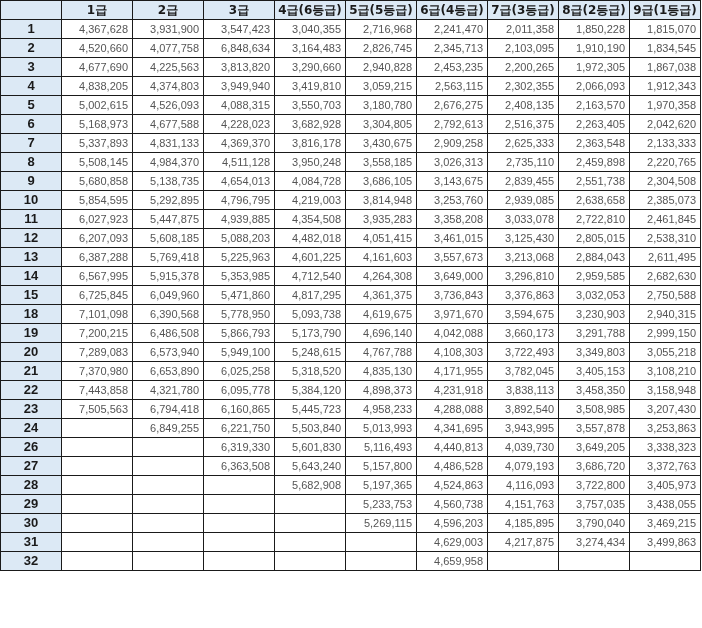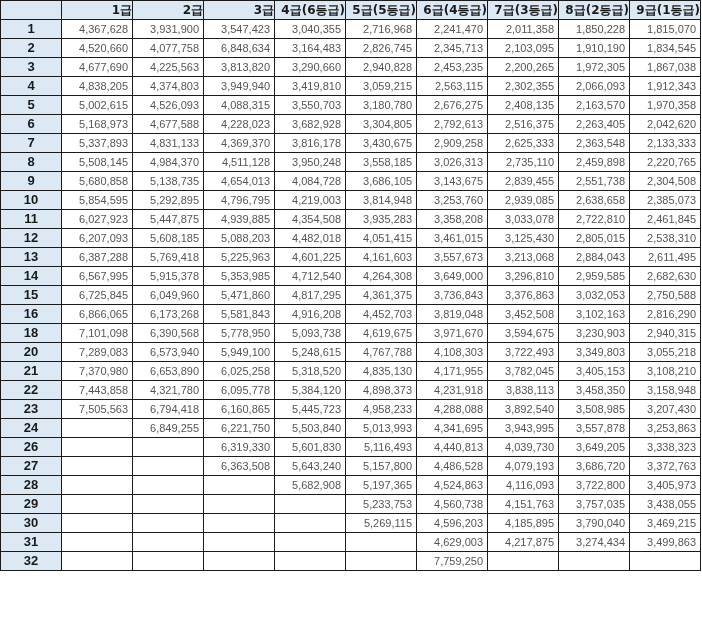--- a/index.html
+++ b/index.html
@@ -18,21 +18,21 @@
     padding: 0 4px 0 0;
     line-height: 18px;
     white-space: nowrap;
     overflow: hidden;
   }
   table.pay thead th {
     background: #dce9f5;
     color: #1a1a1a;
     font-weight: bold;
     font-size: 12px;
-    text-align: right;
+    text-align: center;
     padding: 0;
     font-family: "DejaVu Sans", sans-serif;
   }
   table.pay tbody th {
     background: #dce9f5;
     color: #1a1a1a;
     font-weight: bold;
     font-size: 13px;
     text-align: center;
     padding: 0;
@@ -246,44 +246,44 @@
         <td>6,049,960</td>
         <td>5,471,860</td>
         <td>4,817,295</td>
         <td>4,361,375</td>
         <td>3,736,843</td>
         <td>3,376,863</td>
         <td>3,032,053</td>
         <td>2,750,588</td>
       </tr>
       <tr>
-        <th>16</th>
-        <td>6,866,065</td>
-        <td>6,173,268</td>
-        <td>5,581,843</td>
-        <td>4,916,208</td>
-        <td>4,452,703</td>
-        <td>3,819,048</td>
-        <td>3,452,508</td>
-        <td>3,102,163</td>
-        <td>2,816,290</td>
-      </tr>
-      <tr>
         <th>18</th>
         <td>7,101,098</td>
         <td>6,390,568</td>
         <td>5,778,950</td>
         <td>5,093,738</td>
         <td>4,619,675</td>
         <td>3,971,670</td>
         <td>3,594,675</td>
         <td>3,230,903</td>
         <td>2,940,315</td>
       </tr>
       <tr>
+        <th>19</th>
+        <td>7,200,215</td>
+        <td>6,486,508</td>
+        <td>5,866,793</td>
+        <td>5,173,790</td>
+        <td>4,696,140</td>
+        <td>4,042,088</td>
+        <td>3,660,173</td>
+        <td>3,291,788</td>
+        <td>2,999,150</td>
+      </tr>
+      <tr>
         <th>20</th>
         <td>7,289,083</td>
         <td>6,573,940</td>
         <td>5,949,100</td>
         <td>5,248,615</td>
         <td>4,767,788</td>
         <td>4,108,303</td>
         <td>3,722,493</td>
         <td>3,349,803</td>
         <td>3,055,218</td>
@@ -408,19 +408,19 @@
         <td>3,274,434</td>
         <td>3,499,863</td>
       </tr>
       <tr>
         <th>32</th>
         <td></td>
         <td></td>
         <td></td>
         <td></td>
         <td></td>
-        <td>7,759,250</td>
+        <td>4,659,958</td>
         <td></td>
         <td></td>
         <td></td>
       </tr>
     </tbody>
 </table>
 
 </body></html>

